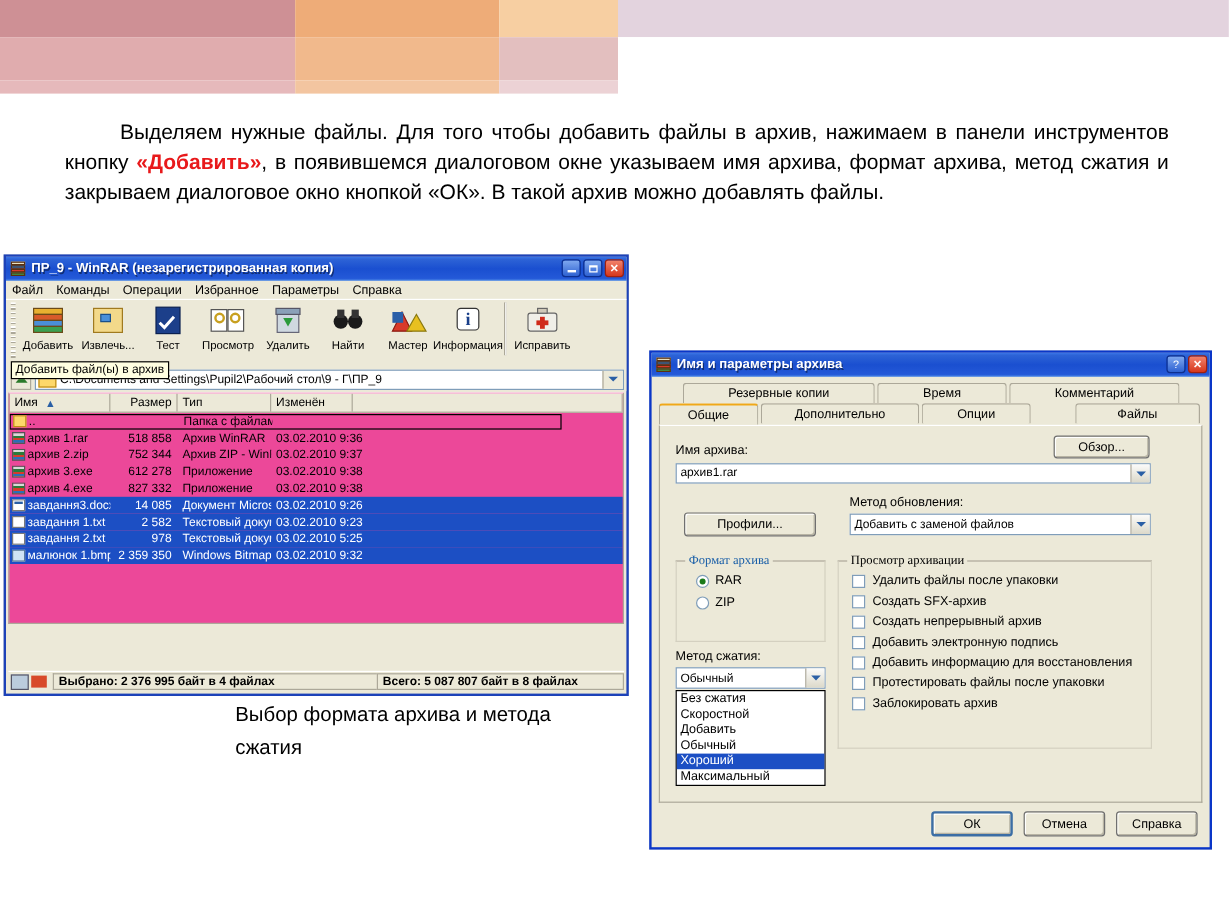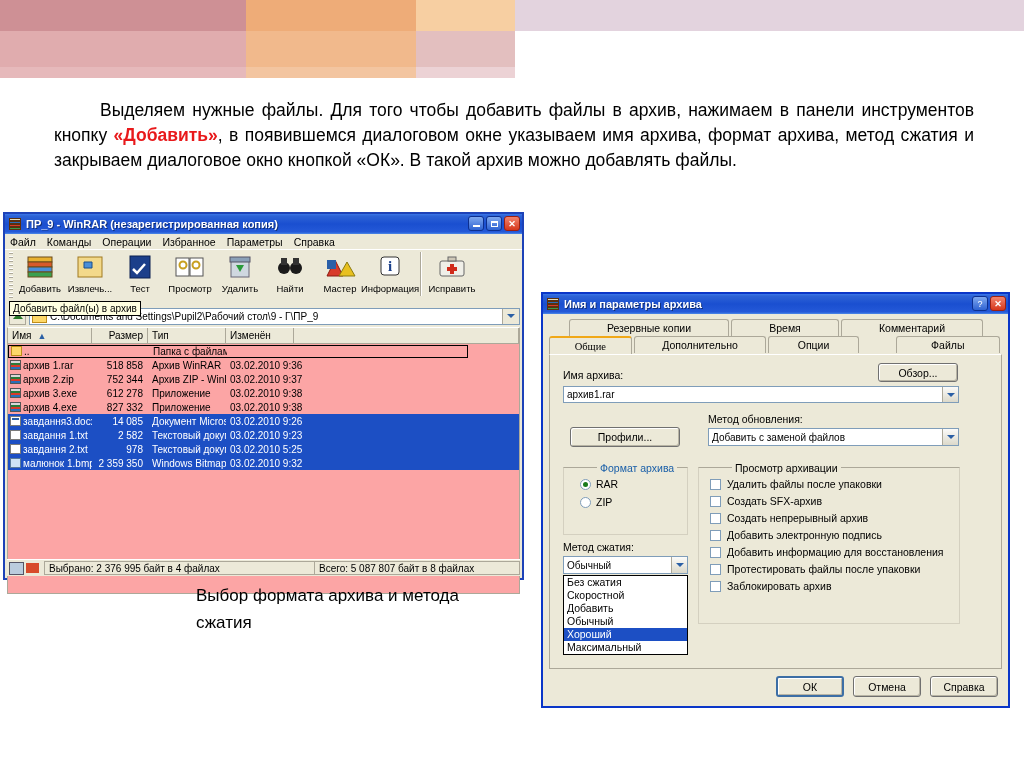--- a/index.html
+++ b/index.html
@@ -101,21 +101,21 @@
   .up-btn{width:17px;height:17px;background:#ece9d8;border:1px solid #aca899;
           display:flex;align-items:center;justify-content:center;box-sizing:border-box;}
   .up-btn .ar{width:0;height:0;border-left:5px solid transparent;border-right:5px solid transparent;border-bottom:6px solid #2a7a2a;}
   .addr-box{flex:1;height:17px;background:#fff;border:1px solid #7f9db9;
     display:flex;align-items:center;font-size:10px;padding-left:2px;box-sizing:border-box;position:relative;}
   .fold{width:13px;height:11px;background:#fdd86a;border:1px solid #bf8e19;margin-right:3px;flex:0 0 auto;}
   .addr-dd{position:absolute;right:0;top:0;width:16px;height:15px;background:#ece9d8;
     border-left:1px solid #aca899;display:flex;align-items:center;justify-content:center;}
   .cv{width:0;height:0;border-left:4px solid transparent;border-right:4px solid transparent;border-top:4px solid #2a5fa5;}
 
-  .wr-list{background:#fca5a5;height:267px;border:1px solid #aca899;border-top:1px solid #fff;
+  .wr-list{background:#ec4899;height:193px;border:1px solid #aca899;border-top:1px solid #fff;
            margin:1px 2px 0 2px;overflow:hidden;position:relative;box-sizing:border-box;}
   .lhdr{display:flex;height:15px;background:#ece9d8;border-bottom:1px solid #aca899;font-size:10px;}
   .lhdr div{border-right:1px solid #aca899;padding-left:4px;display:flex;align-items:center;box-sizing:border-box;
             font-family:"Liberation Sans","DejaVu Sans",sans-serif;}
   .c-name{width:84px;}
   .c-size{width:56px;justify-content:flex-end;padding-right:4px;}
   .c-type{width:78px;}
   .c-mod{width:68px;}
   .c-rest{flex:1;}
   .srt{color:#2a5fa5;font-size:9px;margin-left:6px;}
@@ -136,21 +136,21 @@
   .fi.bmp{background:#cfe3f5;border:1px solid #5a7a9a;box-sizing:border-box;}
   .parent-row{border:1px solid #000;height:13px;width:460px;box-sizing:border-box;}
 
   .wr-status{
     position:absolute;left:2px;bottom:2px;width:513px;height:16px;display:flex;align-items:center;
     background:#ece9d8;border-top:1px solid #fff;font-size:10px;
     font-family:"Liberation Sans","DejaVu Sans",sans-serif;
   }
   .st-ic{width:13px;height:11px;margin:0 2px;border:1px solid #556;background:#bcd;flex:0 0 auto;}
   .st-ic2{width:13px;height:10px;margin-right:5px;background:#d84a2a;flex:0 0 auto;}
-  .st-p{border:1px solid #aca899;border-right:none;height:14px;display:flex;align-items:center;padding-left:4px;box-sizing:border-box;}
+  .st-p{border:1px solid #aca899;border-right:none;height:14px;display:flex;align-items:center;padding-left:4px;box-sizing:border-box;font-weight:bold;}
   .st-a{width:270px;}
   .st-b{flex:1;border-right:1px solid #aca899;}
 
   
   .caption{
     position:absolute;left:196px;top:582px;width:300px;font-size:17px;color:#000;line-height:27px;
     font-family:"Liberation Sans","DejaVu Sans",sans-serif;
   }
 
   
@@ -192,21 +192,21 @@
   .combo{
     background:#fff;border:1px solid #7f9db9;display:flex;align-items:center;
     font-size:10px;padding-left:3px;box-sizing:border-box;position:relative;
     font-family:"Liberation Sans","DejaVu Sans",sans-serif;
   }
   .combo .dd{position:absolute;right:0;top:0;bottom:0;width:15px;
     background:linear-gradient(to bottom,#fbfbfa,#dcd9ca);border-left:1px solid #aca899;
     display:flex;align-items:center;justify-content:center;}
   .grp{position:absolute;border:1px solid #d4d0c0;border-top:1px solid #aca899;box-sizing:border-box;}
   .grp>.gl{position:absolute;top:-6px;left:7px;background:#ece9d8;padding:0 3px;font-size:10.5px;color:#1a5fa8;
-    font-family:Liberation Sans, sans-serif;margin-left:26px;}
+    font-family:Liberation Serif, serif;}
   .grp2>.gl{color:#000;}
   .radio{display:flex;align-items:center;font-size:10.5px;margin-bottom:6px;
     font-family:"Liberation Sans","DejaVu Sans",sans-serif;}
   .rb{width:11px;height:11px;border-radius:50%;background:#fff;border:1px solid #7f9db9;
       margin-right:5px;display:flex;align-items:center;justify-content:center;box-sizing:border-box;flex:0 0 auto;}
   .rb.on:after{content:"";width:5px;height:5px;border-radius:50%;background:#1a7a1a;}
   .chk{display:flex;align-items:center;font-size:10.5px;margin-bottom:5px;
     font-family:"Liberation Sans","DejaVu Sans",sans-serif;}
   .cb{width:11px;height:11px;background:#fff;border:1px solid #7f9db9;margin-right:6px;box-sizing:border-box;flex:0 0 auto;}
   .dropdown{
@@ -528,21 +528,21 @@
       </span>
     </div>
 
     <div class="tabs">
       <div class="tabrow top">
         <div class="tab" style="width:160px;margin-left:20px;">Резервные копии</div>
         <div class="tab" style="width:108px;">Время</div>
         <div class="tab" style="width:142px;">Комментарий</div>
       </div>
       <div class="tabrow bottom">
-        <div class="tab active" style="width:87px;font-family:Liberation Serif, serif;">Общие</div>
+        <div class="tab active" style="width:87px;">Общие</div>
         <div class="tab" style="width:140px;">Дополнительно</div>
         <div class="tab" style="width:95px;">Опции</div>
         <div class="tab" style="width:110px;margin-left:35px;">Файлы</div>
       </div>
     </div>
 
     <div class="tabpanel">
 
       <span class="lbl" style="left:13px;top:14px;">Имя архива:</span>
       <span class="btn" style="position:absolute;left:328px;top:8px;width:80px;height:19px;">Обзор...</span>

